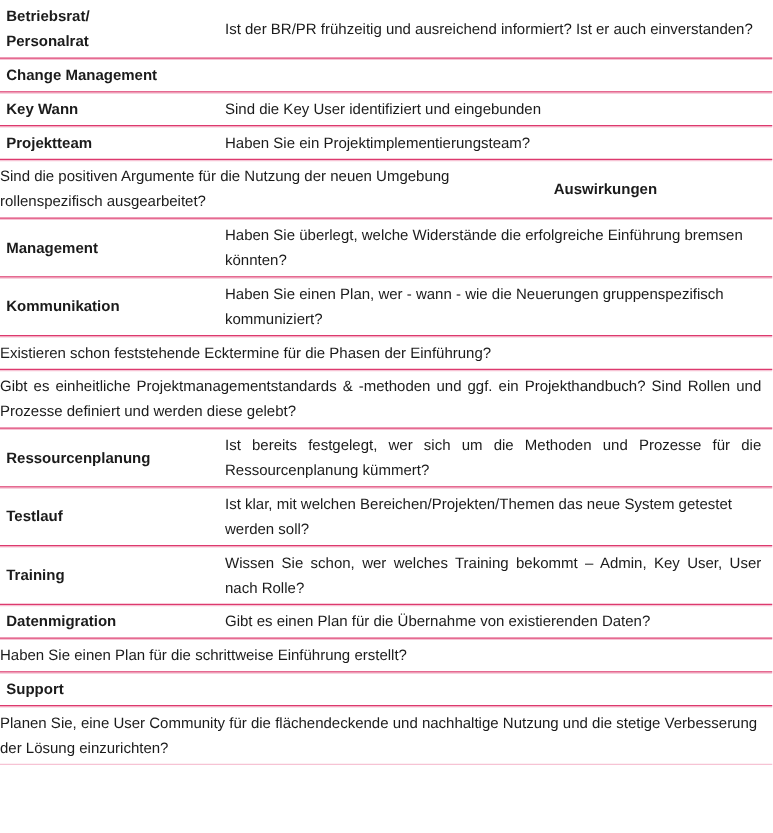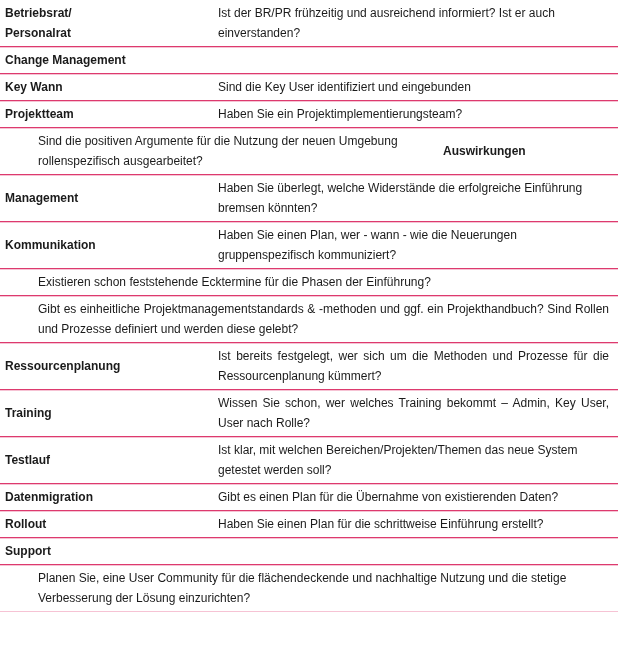--- a/index.html
+++ b/index.html
@@ -37,21 +37,20 @@
   .label {
     width: 180px;
     flex: 0 0 180px;
     padding-left: 5px;
     padding-right: 8px;
     font-weight: bold;
   }
   .question {
     flex: 1 1 auto;
     padding-right: 9px;
-    margin-left: 38px;
   }
   .just .question { text-align: justify; }
 </style>
 </head>
 <body>
 
 <div class="table">
 
   <div class="row">
     <div class="cell label">Betriebsrat/
@@ -94,37 +93,36 @@
 
   <div class="row just">
     <div class="cell question">Gibt es einheitliche Projektmanagementstandards &amp; -methoden und ggf. ein Projekthandbuch?  Sind Rollen und Prozesse definiert und werden diese gelebt?</div>
   </div>
 
   <div class="row just">
     <div class="cell label">Ressourcenplanung</div>
     <div class="cell question">Ist bereits festgelegt, wer sich um die Methoden und Prozesse für die Ressourcenplanung kümmert?</div>
   </div>
 
+  <div class="row">
+    <div class="cell label">Testlauf</div>
+    <div class="cell question">Ist klar, mit welchen Bereichen/Projekten/Themen das neue System getestet werden soll?</div>
+  </div>
+
   <div class="row just">
     <div class="cell label">Training</div>
     <div class="cell question">Wissen Sie schon, wer welches Training bekommt – Admin, Key User, User nach Rolle?</div>
-  </div>
-
-  <div class="row">
-    <div class="cell label">Testlauf</div>
-    <div class="cell question">Ist klar, mit welchen Bereichen/Projekten/Themen das neue System getestet werden soll?</div>
   </div>
 
   <div class="row">
     <div class="cell label">Datenmigration</div>
     <div class="cell question">Gibt es einen Plan für die Übernahme von existierenden Daten?</div>
   </div>
 
   <div class="row">
-    <div class="cell label">Rollout</div>
     <div class="cell question">Haben Sie einen Plan für die schrittweise Einführung erstellt?</div>
   </div>
 
   <div class="row">
     <div class="cell label">Support</div>
   </div>
 
   <div class="row">
 
     <div class="cell question">Planen Sie, eine User Community für die flächendeckende und nachhaltige Nutzung und die stetige Verbesserung der Lösung einzurichten?</div>

